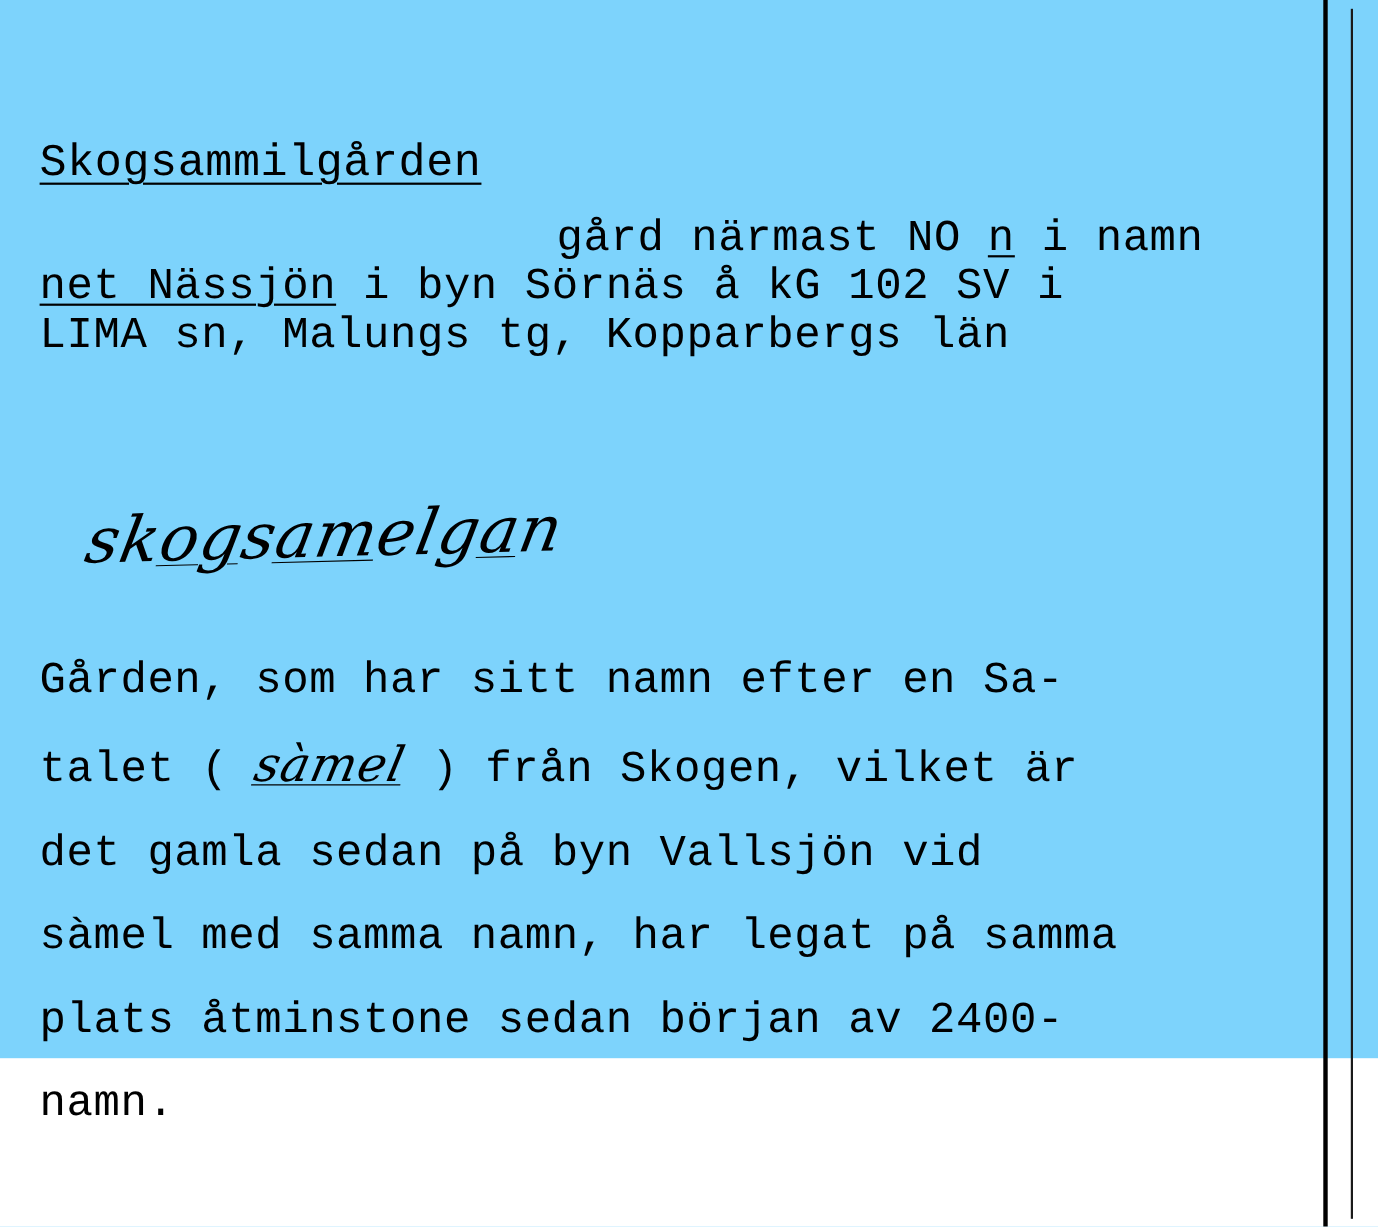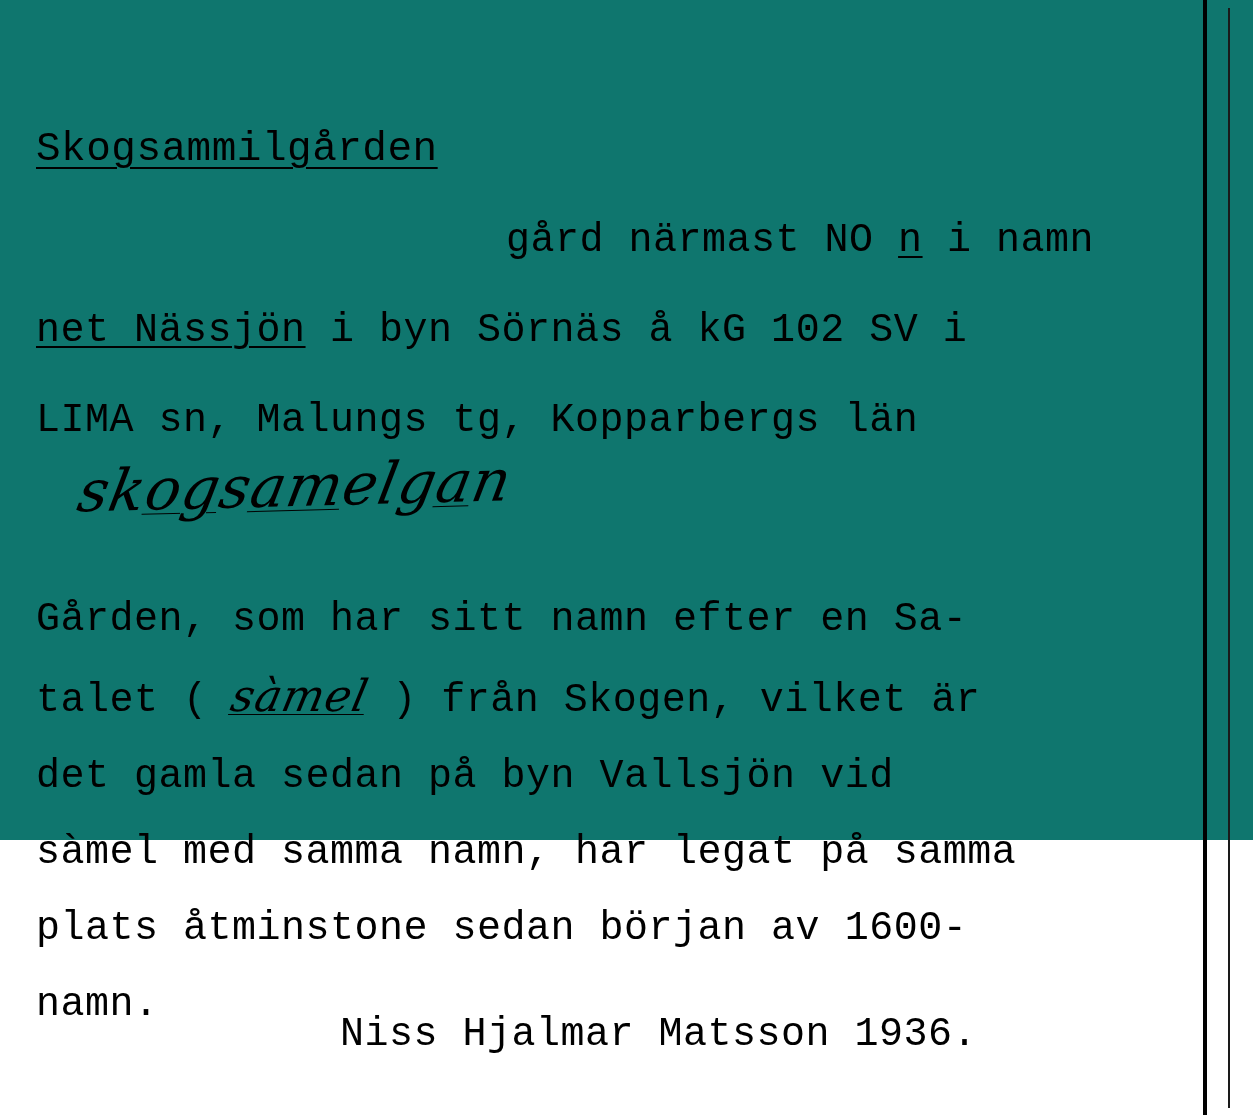--- a/index.html
+++ b/index.html
@@ -11,22 +11,22 @@
     width: 1253px;
     height: 1115px;
     overflow: hidden;
     font-family: "Liberation Mono", monospace;
     color: #000000;
   }
 
   #card {
     position: relative;
     width: 1253px;
-    height: 840px;
-    background: #0f766e;
+    height: 962px;
+    background: #7dd3fc;
   }
 
   
   .edge-line {
     position: absolute;
     top: 0;
     width: 3px;
     height: 1115px;
     background: #111;
   }
@@ -56,21 +56,21 @@
     white-space: nowrap;
   }
 
   
   .typed {
     position: absolute;
     left: 36px;
     top: 196px;
     width: 1160px;
     font-size: 40px;
-    line-height: 90px;
+    line-height: 44px;
     letter-spacing: 0.5px;
     white-space: pre;
   }
   .typed .indent {
     display: inline-block;
     width: 470px;
   }
   .typed .u {
     text-decoration: underline;
     text-underline-offset: 5px;
@@ -143,18 +143,17 @@
   <div class="typed"><span class="indent"></span><span>gård närmast NO </span><span class="u">n</span><span> i namn</span>
 <span class="u">net Nässjön</span><span> i byn Sörnäs å kG 102 SV i</span>
 <span>LIMA sn, Malungs tg, Kopparbergs län</span></div>
 
   <div class="phonetic"><span>sk</span><span class="und">og</span><span>s</span><span class="und">am</span><span>elg</span><span class="und">a</span><span>n</span></div>
 
   <div class="typed2"><span>Gården, som har sitt namn efter en Sa-</span>
 <span>talet ( </span><span class="hand-inline"><span class="und">sàmel</span></span><span> ) från Skogen, vilket är</span>
 <span>det gamla sedan på byn Vallsjön vid</span>
 <span>sàmel med samma namn, har legat på samma</span>
-<span>plats åtminstone sedan början av 1600-</span>
+<span>plats åtminstone sedan början av 2400-</span>
 <span>namn.</span></div>
 
-  <div class="signature"><span>Niss Hjalmar Matsson</span>  <span>1936.</span></div>
 
 </div>
 
 </body></html>

